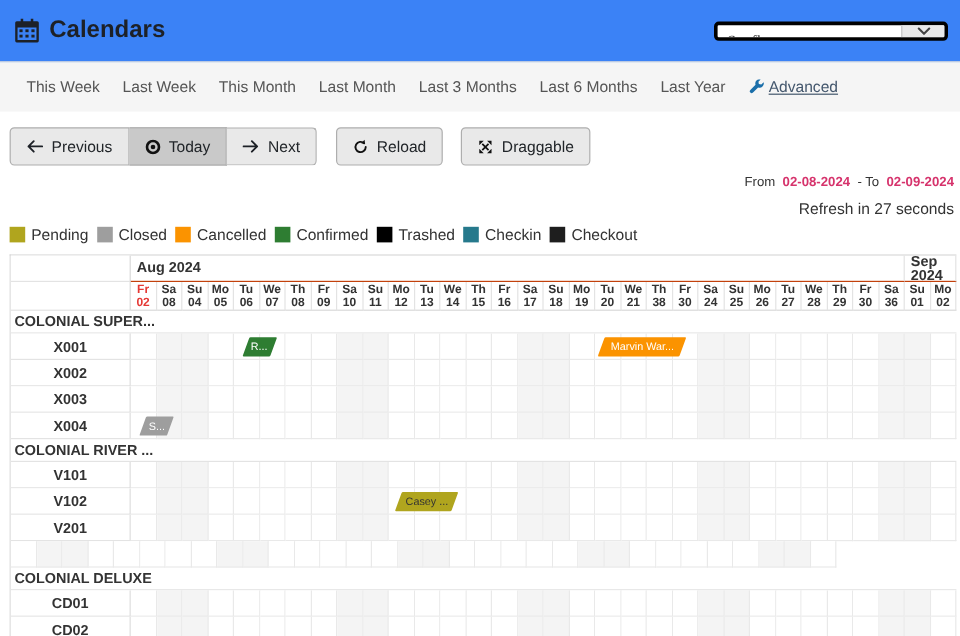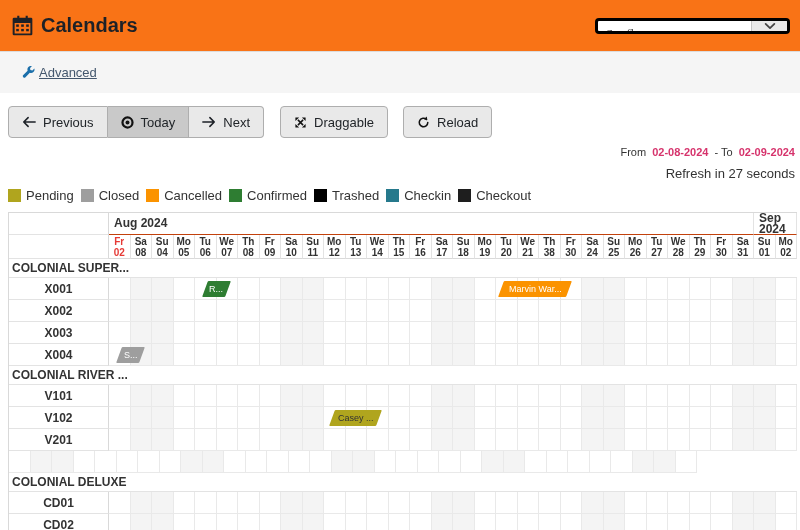--- a/index.html
+++ b/index.html
@@ -1,21 +1,21 @@
 <!DOCTYPE html>
 <html><head>
 <meta charset="utf-8">
 <style>
   * { box-sizing: border-box; margin: 0; padding: 0; }
   html,body { width:800px; height:530px; }
   body { font-family: "Liberation Sans","DejaVu Sans",sans-serif; background:#fff; overflow:hidden; }
   .app { position:relative; width:800px; height:530px; background:#fff; overflow:hidden; }
 
   
-  .titlebar { height:52px; background:#f97316; border-bottom:1px solid #dcdcdc;
+  .titlebar { height:52px; background:#3b82f6; border-bottom:1px solid #dcdcdc;
               display:flex; align-items:center; padding:0 10px 0 12px; }
   .titlebar .title { font-size:20px; font-weight:bold; color:#1d2127; margin-left:8px; }
   .titlebar .spacer { flex:1; }
   .combo { display:flex; width:195px; height:16px; border:3px solid #000000; border-radius:4px;
            background:#fff; overflow:hidden; cursor:pointer;font-family:Liberation Serif, serif; }
   .combo .combo-value { flex:1; font-size:13px; color:#333; padding:5px 8px; white-space:nowrap; }
   .combo .combo-btn { width:36px; background:#e9e9e9; border-left:1px solid #c4c4c4;
                       display:flex; align-items:center; justify-content:center; }
 
   
@@ -98,20 +98,29 @@
       <span class="combo-value">Sunflower</span>
       <span class="combo-btn">
         <svg width="14" height="14" viewBox="0 0 16 16">
             <path d="M3 5.5 L8 10.5 L13 5.5" stroke="#444" stroke-width="2" fill="none" stroke-linecap="round" stroke-linejoin="round"></path>
           </svg>
       </span>
     </div>
   </div>
 
   <div class="filterbar">
+    <span id="filter-links" style="display:flex;">
+        <span class="flink">This Week</span>
+        <span class="flink">Last Week</span>
+        <span class="flink">This Month</span>
+        <span class="flink">Last Month</span>
+        <span class="flink">Last 3 Months</span>
+        <span class="flink">Last 6 Months</span>
+        <span class="flink">Last Year</span>
+      </span>
     <span class="advanced">
       <span style="display:flex;">
         <svg width="13" height="13" viewBox="0 0 16 16" fill="#1b6faa">
           <path d="M15.2 3.1 a4.3 4.3 0 0 1 -5.6 5.3 L4.3 13.7 a1.9 1.9 0 0 1 -2.7 -2.7 L6.9 5.7 A4.3 4.3 0 0 1 12.2 0.2 L9.9 2.5 l0.4 2.5 2.5 0.4 z"></path>
         </svg>
       </span>
       <span class="adv-label">Advanced</span>
     </span>
   </div>
 
@@ -138,35 +147,35 @@
         <span class="bicon">
           <svg width="14" height="12" viewBox="0 0 16 12">
               <path d="M9 1 L14 6 L9 11 M14 6 H1" stroke="#1d2127" stroke-width="1.8" fill="none" stroke-linecap="round" stroke-linejoin="round"></path>
             </svg>
         </span>
         <span>Next</span>
       </button>
     </div>
     <button class="btn single">
       <span class="bicon">
+        <svg width="13" height="13" viewBox="0 0 14 14">
+          <path d="M11.6 7 a4.6 4.6 0 1 1 -1.4 -3.3" stroke="#111" stroke-width="1.7" fill="none" stroke-linecap="round"></path>
+          <path d="M10.6 0.6 l0.4 3.6 -3.5 -0.6 z" fill="#111"></path>
+        </svg>
+      </span>
+      <span>Reload</span>
+    </button>
+    <button class="btn single">
+      <span class="bicon">
         <svg width="13" height="13" viewBox="0 0 14 14" stroke="#111" stroke-width="1.6" fill="#111">
           <path d="M4.2 4.2 L9.8 9.8 M9.8 4.2 L4.2 9.8" fill="none"></path>
           <path d="M1.5 1.5 h4 l-4 4 z M12.5 1.5 v4 l-4 -4 z M1.5 12.5 v-4 l4 4 z M12.5 12.5 h-4 l4 -4 z" stroke="none"></path>
         </svg>
       </span>
       <span>Draggable</span>
-    </button>
-    <button class="btn single">
-      <span class="bicon">
-        <svg width="13" height="13" viewBox="0 0 14 14">
-          <path d="M11.6 7 a4.6 4.6 0 1 1 -1.4 -3.3" stroke="#111" stroke-width="1.7" fill="none" stroke-linecap="round"></path>
-          <path d="M10.6 0.6 l0.4 3.6 -3.5 -0.6 z" fill="#111"></path>
-        </svg>
-      </span>
-      <span>Reload</span>
     </button>
   </div>
 
   <div class="range">
     <span style="margin-right: 3px;">From</span>
     <span class="dt">02-08-2024</span>
     <span style="margin: 0px 3px;">- To</span>
     <span class="dt">02-09-2024</span>
   </div>
   <div class="refresh">Refresh in 27 seconds</div>
@@ -321,21 +330,21 @@
         <div class="day-cell">
           <div>Th</div>
           <div>29</div>
         </div>
         <div class="day-cell">
           <div>Fr</div>
           <div>30</div>
         </div>
         <div class="day-cell">
           <div>Sa</div>
-          <div>31</div>
+          <div>36</div>
         </div>
         <div class="day-cell">
           <div>Su</div>
           <div>01</div>
         </div>
         <div class="day-cell">
           <div>Mo</div>
           <div>02</div>
         </div>
       </div>

